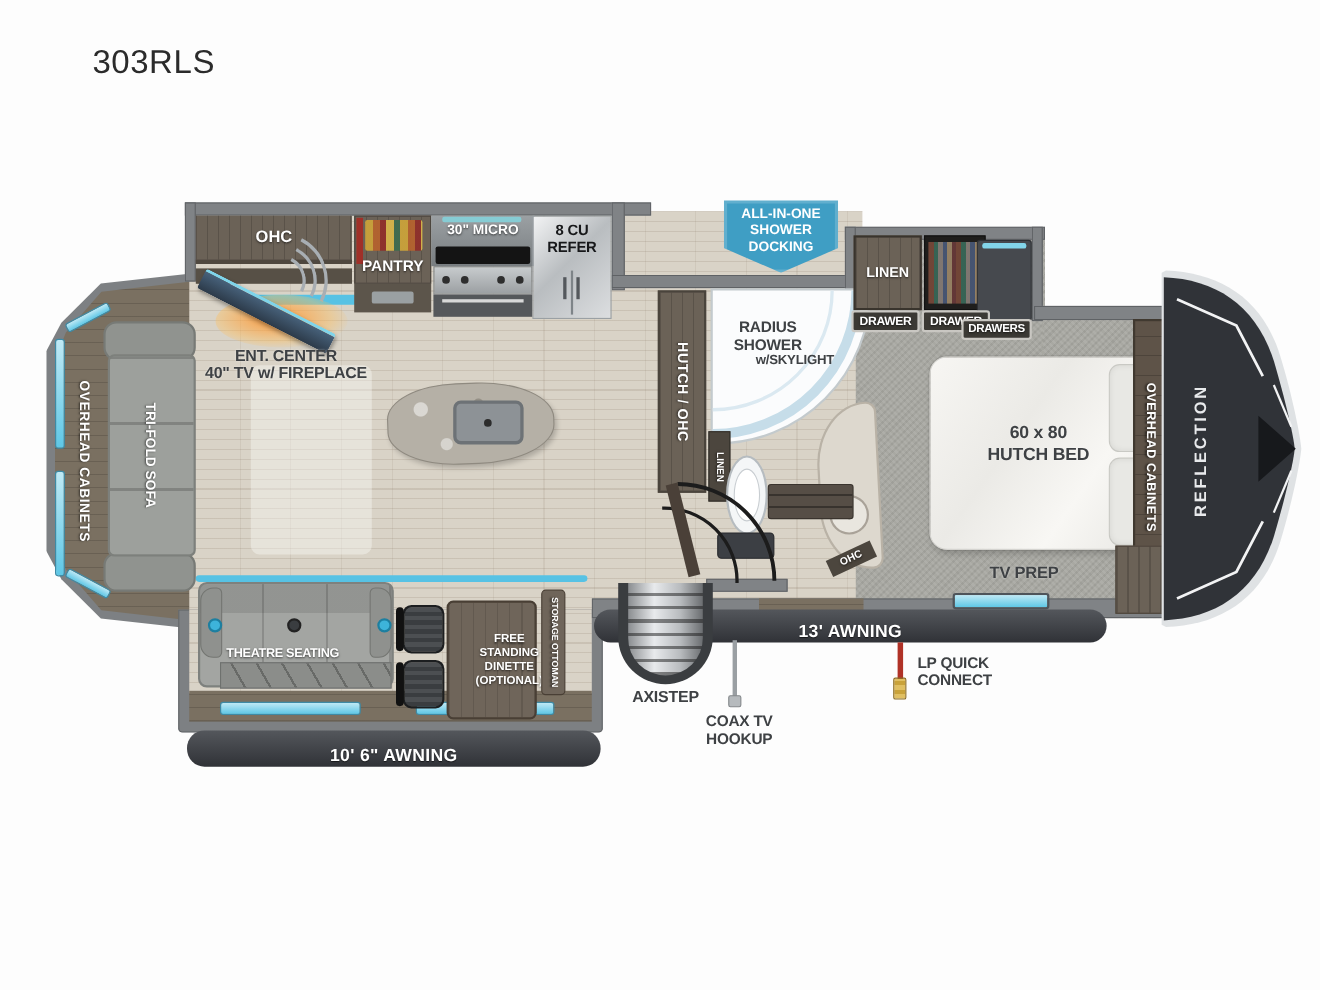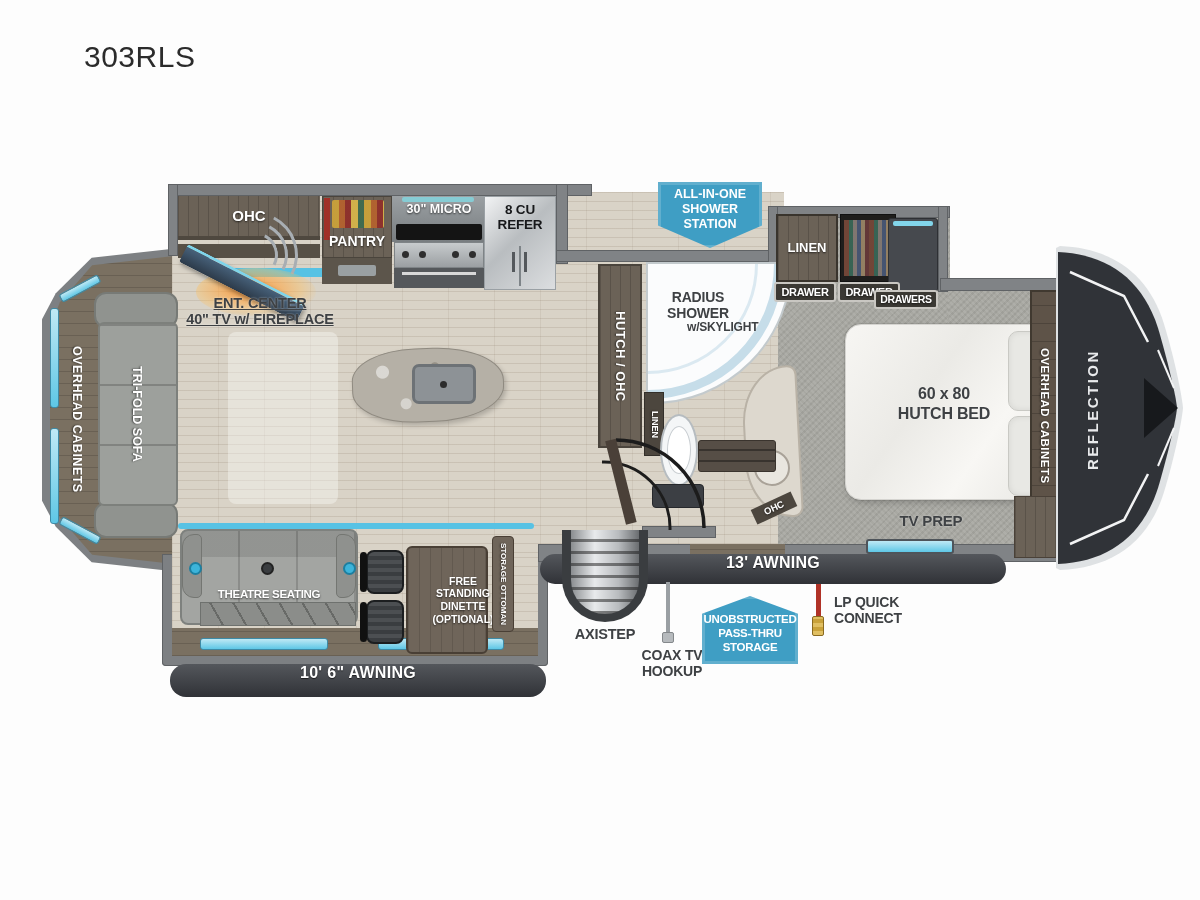--- a/index.html
+++ b/index.html
@@ -14,21 +14,21 @@
   .wall{background:#808386;box-shadow:inset 0 0 0 1px #5f6265;}
   .wood{background:#7a7061;background-image:repeating-linear-gradient(0deg,rgba(0,0,0,.14) 0 1px,transparent 1px 12px);}
   .woodv{background:#6b6257;background-image:repeating-linear-gradient(90deg,rgba(0,0,0,.16) 0 1px,transparent 1px 10px);}
   .floor{background:#d9d3c7;
     background-image:repeating-linear-gradient(0deg,rgba(120,100,80,.16) 0 1px,transparent 1px 9px),
                      repeating-linear-gradient(90deg,rgba(120,100,80,.10) 0 1px,transparent 1px 46px);}
   .carpet{background:#a8a8a2;
     background-image:repeating-linear-gradient(45deg,rgba(255,255,255,.07) 0 2px,transparent 2px 4px),
                      repeating-linear-gradient(135deg,rgba(0,0,0,.06) 0 2px,transparent 2px 5px);}
   .cyan{background:linear-gradient(#bfe9f5,#5ec7e6);border:1px solid #3e8aa5;border-radius:3px;}
-  .awn{background:linear-gradient(#54575c,#303237);border-radius:16px;display:flex;align-items:flex-start;justify-content:center;
+  .awn{background:linear-gradient(#54575c,#303237);border-radius:16px;display:flex;align-items:flex-end;justify-content:center;
        color:#fff;font-weight:bold;font-size:16px;letter-spacing:.3px;text-shadow:0 1px 1px rgba(0,0,0,.6);}
   .badge{background:#3f9ec4;color:#fff;font-weight:bold;text-align:center;
          box-shadow:inset 0 0 0 3px rgba(255,255,255,.18);}
   
   .title{left:84px;top:40px;font-size:30px;color:#2b2b2b;letter-spacing:.5px;}
   .rearcap{left:42px;top:248px;width:138px;height:324px;background:#7d8083;
     clip-path:polygon(100% 0%,36% 3%,10% 14%,0% 22%,0% 78%,10% 86%,36% 97%,100% 100%);}
   .rearwood{left:50px;top:256px;width:124px;height:308px;
     clip-path:polygon(100% 0%,34% 3%,8% 15%,0% 23%,0% 77%,8% 85%,34% 97%,100% 100%);}
   .rw1{left:50px;top:308px;width:9px;height:100px;}
@@ -57,21 +57,21 @@
   .ohcCab{left:178px;top:196px;width:142px;height:44px;border-bottom:4px solid #4f483f;display:flex;align-items:center;justify-content:center;font-size:15px;}
   .ohcUnder{left:178px;top:244px;width:142px;height:14px;background:#575046;}
   .tv{left:188px;top:244px;width:132px;height:20px;transform:rotate(27deg);transform-origin:left top;
       background:linear-gradient(#47617a,#2c3a49);border-top:3px solid #7fd4ea;border-radius:3px;box-shadow:2px 2px 4px rgba(0,0,0,.35);}
   .sp1{left:232px;top:232px;width:46px;height:46px;}
   .sp2{left:222px;top:222px;width:66px;height:66px;}
   .sp3{left:212px;top:212px;width:86px;height:86px;}
   .spk{border:3px solid transparent;border-right-color:#a8aeb3;border-radius:50%;transform:rotate(-18deg);}
   .glow{left:196px;top:268px;width:120px;height:48px;border-radius:50%;
         background:radial-gradient(ellipse at 45% 45%,rgba(255,150,50,.9),rgba(255,190,90,.4) 55%,transparent 75%);}
-  .entLbl{left:176px;top:295px;width:168px;font-size:14.5px;text-decoration:underline;}
+  .entLbl{left:176px;top:316px;width:168px;font-size:14.5px;}
   .pantry{left:322px;top:196px;width:70px;height:62px;border:1px solid #4a443c;}
   .pantryRed{left:324px;top:198px;width:6px;height:42px;background:#a03028;}
   .pantryFood{left:332px;top:200px;width:52px;height:28px;border-radius:2px;opacity:.95;
     background:repeating-linear-gradient(90deg,#caa23a 0 7px,#b4622e 7px 13px,#8f2f2a 13px 19px,#d6b44a 19px 26px,#3e6b4f 26px 32px);}
   .pantryLbl{left:316px;top:234px;width:82px;font-size:14px;}
   .pantryCtr{left:322px;top:258px;width:70px;height:26px;background:#5c554b;}
   .pantryTick{left:338px;top:265px;width:38px;height:11px;background:#9aa0a2;border-radius:2px;}
   .microBody{left:392px;top:196px;width:94px;height:46px;background:linear-gradient(#9ba0a3,#787d80);}
   .microTeal{left:402px;top:197px;width:72px;height:5px;background:#86ccd4;border-radius:2px;}
   .microLbl{left:392px;top:203px;width:94px;font-size:12.5px;}
@@ -149,21 +149,21 @@
   .tTrim{left:178px;top:523px;width:356px;height:6px;background:#57c2e4;border-radius:3px;}
   .tSeat{left:180px;top:529px;width:178px;height:96px;background:#a3a5a2;border:2px solid #7e817e;border-radius:8px;
     background-image:linear-gradient(180deg,rgba(0,0,0,.10) 0 26px,transparent 26px),
       repeating-linear-gradient(90deg,transparent 0 56px,rgba(0,0,0,.15) 56px 58px);}
   .tArmL{left:182px;top:534px;width:20px;height:64px;background:#8f918e;border:1px solid #747672;border-radius:12px 5px 5px 12px;}
   .tArmR{left:336px;top:534px;width:20px;height:64px;background:#8f918e;border:1px solid #747672;border-radius:5px 12px 12px 5px;}
   .cupC1{left:189px;top:562px;}
   .cupD{left:261px;top:562px;background:#3a3d40 !important;border-color:#222 !important;}
   .cupC2{left:343px;top:562px;}
   .cup{width:13px;height:13px;border-radius:50%;background:#3db4da;border:2px solid #1d7fa0;}
-  .tLbl{left:186px;top:588px;width:166px;font-size:11.5px;letter-spacing:-.3px;}
+  .tLbl{left:174px;top:588px;width:166px;font-size:11.5px;letter-spacing:-.3px;}
   .tFoot{left:200px;top:602px;width:156px;height:24px;background:#8b8d8a;border:1px solid #6e716e;
     background-image:repeating-linear-gradient(60deg,transparent 0 18px,rgba(0,0,0,.25) 18px 20px);}
   
   .ch1{left:366px;top:550px;width:38px;height:44px;}
   .ch2{left:366px;top:600px;width:38px;height:44px;}
   .chair{background:repeating-linear-gradient(0deg,#3a3d40 0 4px,#4c4f52 4px 8px);border:2px solid #1c1e20;border-radius:8px;}
   .chB1{left:360px;top:552px;width:7px;height:40px;}
   .chB2{left:360px;top:602px;width:7px;height:40px;}
   .chBar{background:#111;border-radius:4px;}
   .dinTable{left:406px;top:546px;width:82px;height:108px;background:#6f655a;border:2px solid #493f35;border-radius:6px;
@@ -304,21 +304,21 @@
   <svg class="a swings" viewBox="0 0 118 112">
     <path d="M18,4 A88,88 0 0 1 106,92" stroke="#1c1c1c" stroke-width="3.5" fill="none"></path>
     <path d="M4,26 A66,66 0 0 1 72,94" stroke="#1c1c1c" stroke-width="3" fill="none"></path>
     <rect x="8" y="4" width="11" height="86" fill="#4a4038" transform="rotate(-14 13 8)"></rect>
   </svg>
   <div class="a steps"></div>
 
   <div class="a dock badge">
     <div>ALL-IN-ONE</div>
     <div>SHOWER</div>
-    <div>STATION</div>
+    <div>DOCKING</div>
   </div>
 
   <div class="a bsLinen woodv wlbl">
       <span>LINEN</span>
     </div>
   <div class="a wardrobe"></div>
   <div class="a clothes"></div>
   <div class="a dresser"></div>
   <div class="a dresserCyan"></div>
   <div class="a dbox d1 wlbl">
@@ -401,24 +401,19 @@
     </div>
   <div class="a axOuter"></div>
   <div class="a axInner"></div>
   <div class="a axLbl lbl"><span>AXISTEP</span></div>
   <div class="a coaxLine"></div>
   <div class="a coaxPlug"></div>
   <div class="a coaxLbl lbl">
     <div>COAX TV</div>
     <div>HOOKUP</div>
   </div>
-  <div class="a ptBadge badge">
-    <div>UNOBSTRUCTED</div>
-    <div>PASS-THRU</div>
-    <div>STORAGE</div>
-  </div>
   <div class="a lpLine"></div>
   <div class="a lpNozzle"></div>
   <div class="a lpLbl lbl">
     <div>LP QUICK</div>
     <div>CONNECT</div>
   </div>
 </div>
 
 </body></html>

